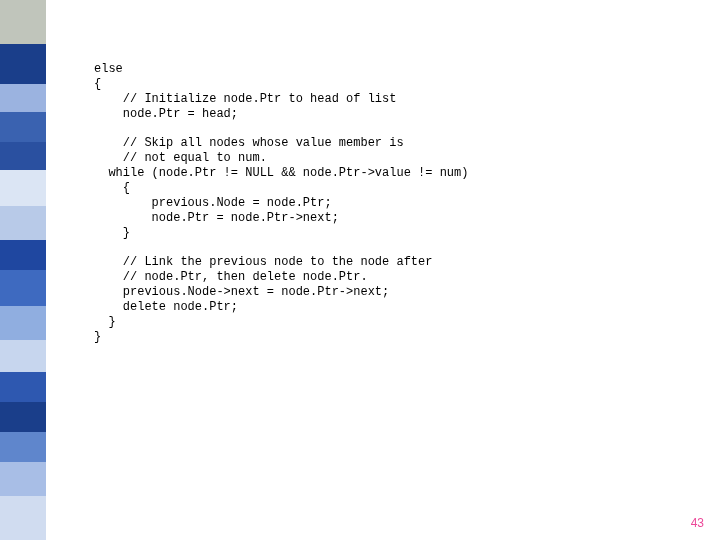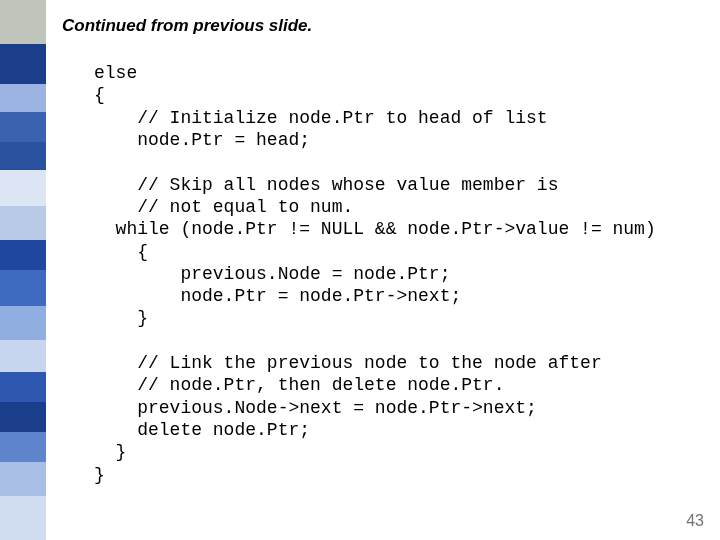--- a/index.html
+++ b/index.html
@@ -21,31 +21,31 @@
     right: 30px;
     top: 28px;
     font-size: 16px;
     color: #000;
   }
   .code {
     position: absolute;
     left: 94px;
     top: 62px;
     font-family: "Courier New", Courier, monospace;
-    font-size: 18px;
+    font-size: 12px;
     line-height: 1.24;
     white-space: pre;
     color: #000;
   }
   .pagenum {
     position: absolute;
     right: 16px;
     bottom: 10px;
-    font-size: 16px;
-    color: #737373;
+    font-size: 12px;
+    color: #ec4899;
     text-align: center;
   }
 </style>
 </head>
 <body>
 
 <div class="slide">
 
   <div class="sidebar" id="sidebar">
       <div class="stripe" style="height: 44px; background: rgb(192, 197, 187);"></div>
@@ -59,21 +59,20 @@
       <div class="stripe" style="height: 36px; background: rgb(62, 106, 192);"></div>
       <div class="stripe" style="height: 34px; background: rgb(144, 174, 224);"></div>
       <div class="stripe" style="height: 32px; background: rgb(199, 214, 238);"></div>
       <div class="stripe" style="height: 30px; background: rgb(46, 88, 176);"></div>
       <div class="stripe" style="height: 30px; background: rgb(26, 62, 138);"></div>
       <div class="stripe" style="height: 30px; background: rgb(95, 134, 204);"></div>
       <div class="stripe" style="height: 34px; background: rgb(168, 190, 230);"></div>
       <div class="stripe" style="height: 44px; background: rgb(208, 220, 240);"></div>
     </div>
 
-  <div class="header">Continued from previous slide.</div>
 
 
   <div class="code"><span>else</span>
 <span>{</span>
 <span>    // Initialize node.Ptr to head of list</span>
 <span>    node.Ptr = head;</span>
 <span></span>
 <span>    // Skip all nodes whose value member is</span>
 <span>    // not equal to num.</span>
 <span>  while (node.Ptr != NULL &amp;&amp; node.Ptr-&gt;value != num)</span>

